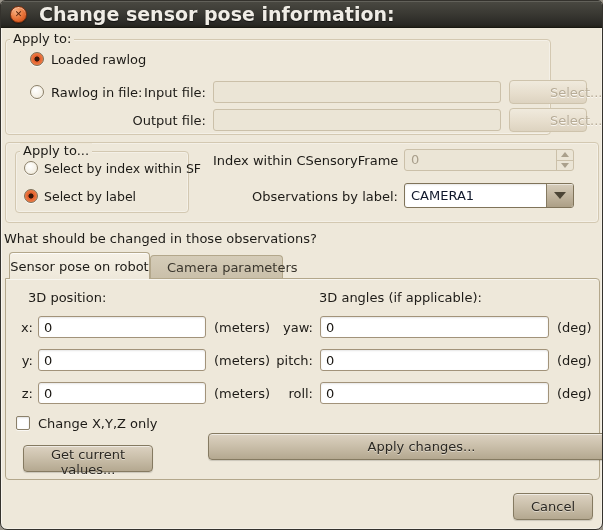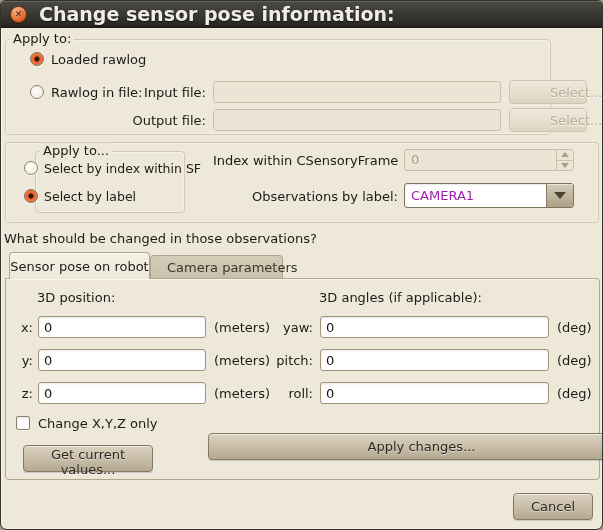--- a/index.html
+++ b/index.html
@@ -112,21 +112,21 @@
   .spin-btn { flex:1; display:flex; align-items:center; justify-content:center; }
   .tri-up { width:0; height:0; border-left:4px solid transparent; border-right:4px solid transparent; border-bottom:5px solid #aaa08c; }
   .tri-down { width:0; height:0; border-left:4px solid transparent; border-right:4px solid transparent; border-top:5px solid #aaa08c; }
 
   
   .combo {
     position:absolute; height:25px; border:1px solid #7f7359; border-radius:3px;
     background:#ffffff; overflow:hidden; cursor:pointer;
     box-shadow: inset 0 1px 2px rgba(0,0,0,.1);
   }
-  .combo-value { position:absolute; left:6px; top:4px; color:#a21caf; }
+  .combo-value { position:absolute; left:6px; top:4px; color:#0f172a; }
   .combo-btn {
     position:absolute; right:0; top:0; width:27px; height:100%;
     border-left:1px solid #857a61;
     background:linear-gradient(#d6ccba 0%, #c2b6a0 50%, #ac9f86 100%);
     box-shadow: inset 0 1px 0 rgba(255,255,255,.5);
     display:flex; align-items:center; justify-content:center;
   }
   .combo-arrow { width:0; height:0; border-left:6px solid transparent; border-right:6px solid transparent; border-top:7px solid #4c4536; }
 
   
@@ -173,21 +173,21 @@
 
   <span class="right-label" style="left:120px; top:84px; width:85px;">Input file:</span>
   <input class="text-input disabled" style="left: 212px; top: 80px; width: 288px;" disabled="" value="">
   <button class="btn disabled" style="left:508px; top:79px; width:78px; height:24px;">Select...</button>
 
   <span class="right-label" style="left:120px; top:112px; width:85px;">Output file:</span>
   <input class="text-input disabled" style="left: 212px; top: 108px; width: 288px;" disabled="" value="">
   <button class="btn disabled" style="left:508px; top:107px; width:78px; height:24px;">Select...</button>
 
   <div class="frame" style="left:4px; top:141px; width:594px; height:81px;"></div>
-  <div class="frame" style="left:14px; top:150px; width:150px; height:62px;margin-left:20px;">
+  <div class="frame" style="left:14px; top:150px; width:174px; height:62px;">
     <span class="frame-legend">Apply to...</span>
   </div>
   <div class="radio" style="left:23px; top:160px;"></div>
   <span class="static-label" style="left:43px; top:160px; font-size:12.5px;">Select by index within SF</span>
   <div class="radio checked" style="left:23px; top:188px;"></div>
   <span class="static-label" style="left:43px; top:188px; font-size:12.5px;">Select by label</span>
 
   <span class="right-label" style="left:212px; top:152px; width:185px;">Index within CSensoryFrame</span>
   <div class="spinner" style="left:403px; top:148px; width:170px;">
     <span class="spin-value">0</span>
@@ -208,21 +208,21 @@
       <div class="combo-arrow"></div>
     </div>
   </div>
 
   <span class="static-label" style="left:3px; top:230px;">What should be changed in those observations?</span>
 
   <div class="tab active" style="left:8px; top:251px; width:141px; height:27px; line-height:27px;text-align:center;">Sensor pose on robot</div>
   <div class="tab inactive" style="left:149px; top:254px; width:133px; height:24px; line-height:24px;padding-left:16px;">Camera parameters</div>
   <div class="tab-panel"></div>
 
-  <span class="static-label" style="left:36px; top:289px; z-index:4;">3D position:</span>
+  <span class="static-label" style="left:27px; top:289px; z-index:4;">3D position:</span>
   <span class="static-label" style="left:318px; top:289px; z-index:4;">3D angles (if applicable):</span>
 
   <span class="right-label" style="left:8px; top:319px; width:24px; z-index:4;">x:</span>
   <input class="text-input" style="left: 37px; top: 315px; width: 168px; z-index: 4;" value="0">
   <span class="static-label" style="left:213px; top:319px; z-index:4;">(meters)</span>
   <span class="right-label" style="left:268px; top:319px; width:44px; z-index:4;">yaw:</span>
   <input class="text-input" style="left: 319px; top: 315px; width: 229px; z-index: 4;" value="0">
   <span class="static-label" style="left:556px; top:319px; z-index:4;">(deg)</span>
 
   <span class="right-label" style="left:8px; top:352px; width:24px; z-index:4;">y:</span>

